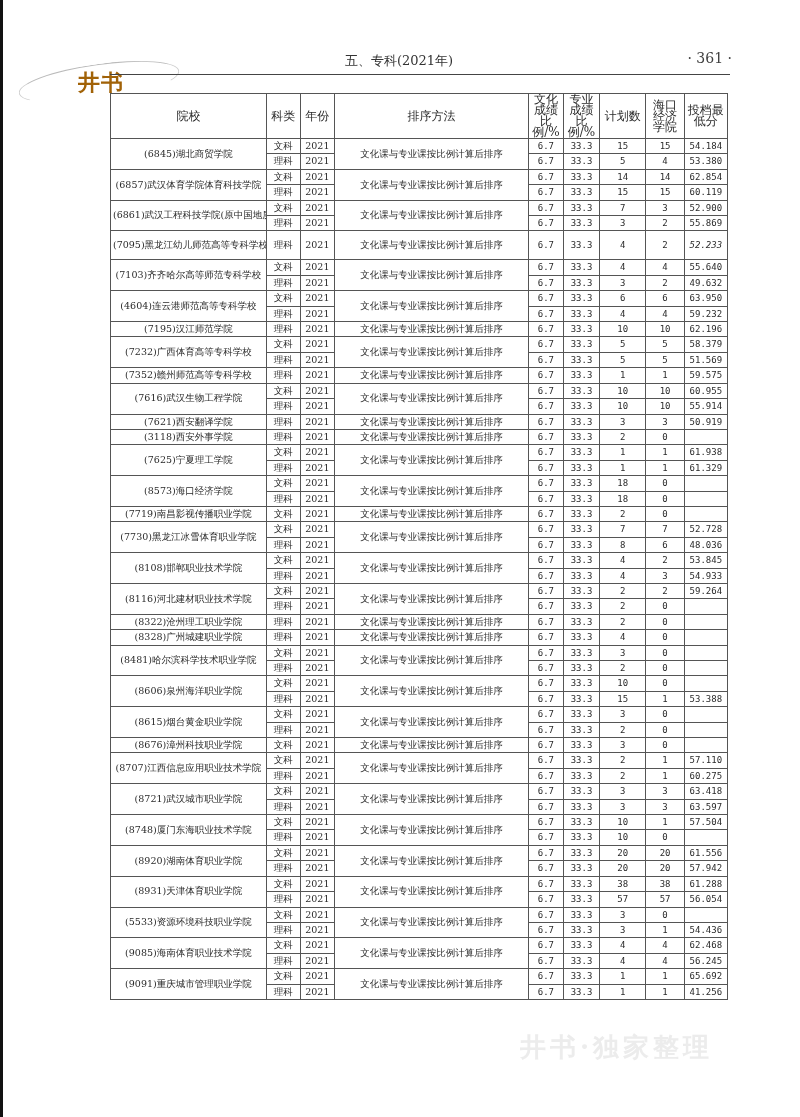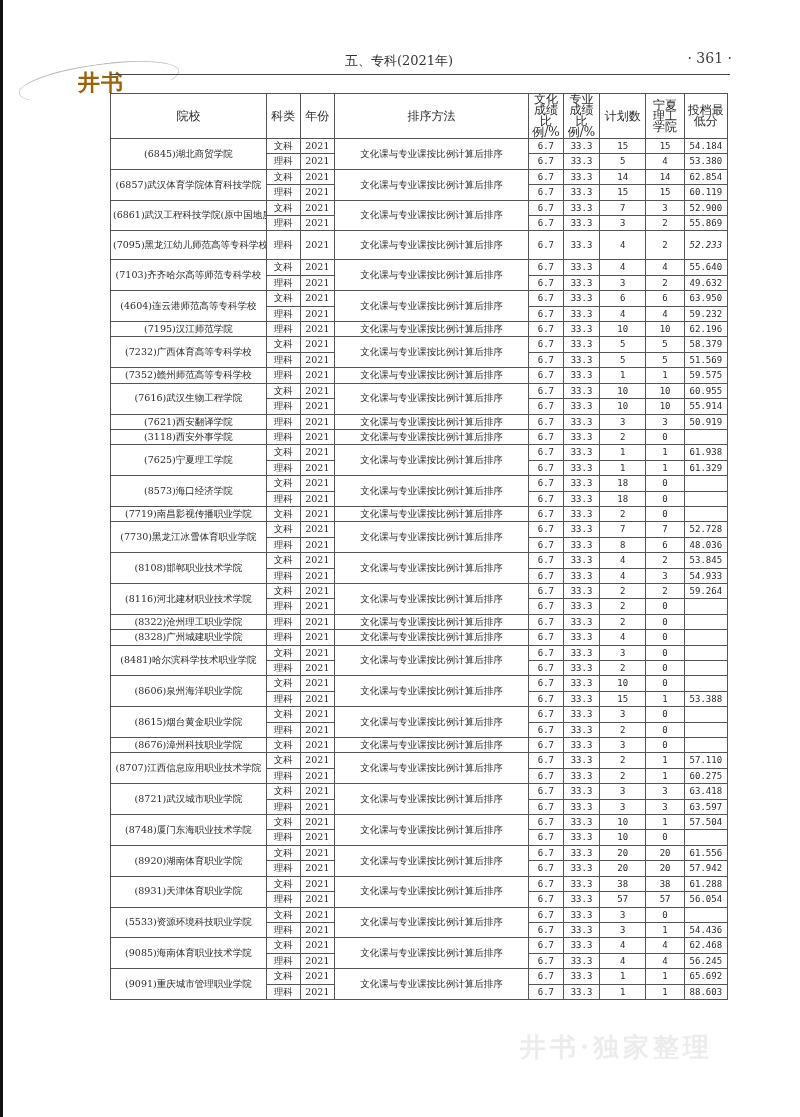--- a/index.html
+++ b/index.html
@@ -49,21 +49,21 @@
   </colgroup>
   <thead>
     <tr>
       <th>院校</th>
       <th>科类</th>
       <th>年份</th>
       <th>排序方法</th>
       <th>文化成绩比例/%</th>
       <th>专业成绩比例/%</th>
       <th>计划数</th>
-      <th>宁夏理工学院</th>
+      <th>海口经济学院</th>
       <th>投档最低分</th>
     </tr>
   </thead>
   <tbody id="tbody">
       <tr>
         <td class="school" rowspan="2">(6845)湖北商贸学院</td>
         <td>文科</td>
         <td>2021</td>
         <td class="method" rowspan="2">文化课与专业课按比例计算后排序</td>
         <td class="num">6.7</td>
@@ -611,18 +611,18 @@
         <td class="num">1</td>
         <td class="num">65.692</td>
       </tr>
       <tr>
         <td>理科</td>
         <td>2021</td>
         <td class="num">6.7</td>
         <td class="num">33.3</td>
         <td class="num">1</td>
         <td class="num">1</td>
-        <td class="num">88.603</td>
+        <td class="num">41.256</td>
       </tr>
     </tbody>
 </table>
 
 <div class="watermark">井书·独家整理</div>
 
 </body></html>

